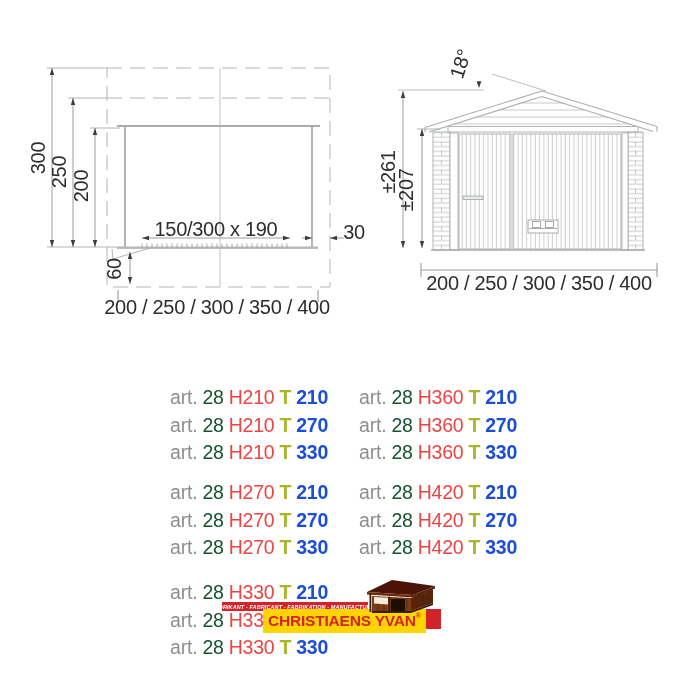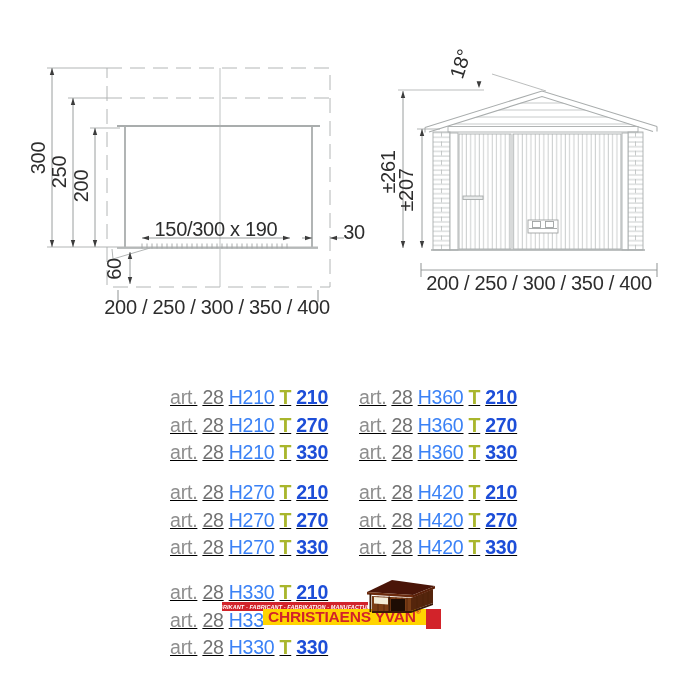--- a/index.html
+++ b/index.html
@@ -1,35 +1,35 @@
 <!DOCTYPE html>
 <html><head>
 <meta charset="utf-8">
 <style>
   html,body{margin:0;padding:0;background:#fff;}
   #canvas{position:relative;width:700px;height:700px;background:#ffffff;overflow:hidden;
           font-family:"Liberation Sans", sans-serif;}
   svg text{font-family:"Liberation Sans", sans-serif;}
   .dimtext{font-size:20px;fill:#2d2d2d;letter-spacing:-0.3px;}
   
-  .art-block{position:absolute;text-decoration:underline;}
+  .art-block{position:absolute;}
   .art-row{display:flex;align-items:baseline;height:27.5px;line-height:27.5px;
            font-size:19.5px;letter-spacing:-0.2px;white-space:nowrap;}
   .a-prefix{color:#8e8e8e;margin-right:5px;}
-  .a-series{color:#737373;margin-right:5px;}
-  .a-h{color:#3b82f6;margin-right:5px;}
+  .a-series{color:#14532d;margin-right:5px;}
+  .a-h{color:#ef4444;margin-right:5px;}
   .a-t{color:#a9b62c;font-weight:bold;margin-right:5px;}
   .a-size{color:#1d4ed8;font-weight:bold;}
   
   .logo{position:absolute;left:217px;top:576px;width:228px;height:58px;z-index:5;}
   .logo-tagline{position:absolute;left:5px;top:26px;width:146px;height:9px;background:#d2232a;
                 color:#ffffff;font-size:5.5px;font-style:italic;font-weight:bold;
                 display:flex;align-items:center;justify-content:center;white-space:nowrap;
                 letter-spacing:0.1px;}
-  .logo-band{position:absolute;left:46px;top:33px;width:163px;height:16px;background:#ffd400;
+  .logo-band{position:absolute;left:46px;top:33px;width:163px;height:24px;background:#ffd400;
              display:flex;align-items:center;justify-content:center;white-space:nowrap;}
   .logo-brand{color:#d2232a;font-weight:bold;font-size:15.5px;letter-spacing:-0.2px;}
   .logo-reg{color:#d2232a;font-weight:bold;font-size:7px;vertical-align:super;line-height:1;
             position:relative;top:-6px;}
   .logo-square{position:absolute;left:209px;top:33px;width:15px;height:20px;background:#d2232a;}
   .logo-shed{position:absolute;left:148px;top:3px;width:72px;height:34px;}
 </style>
 </head>
 <body>
 

